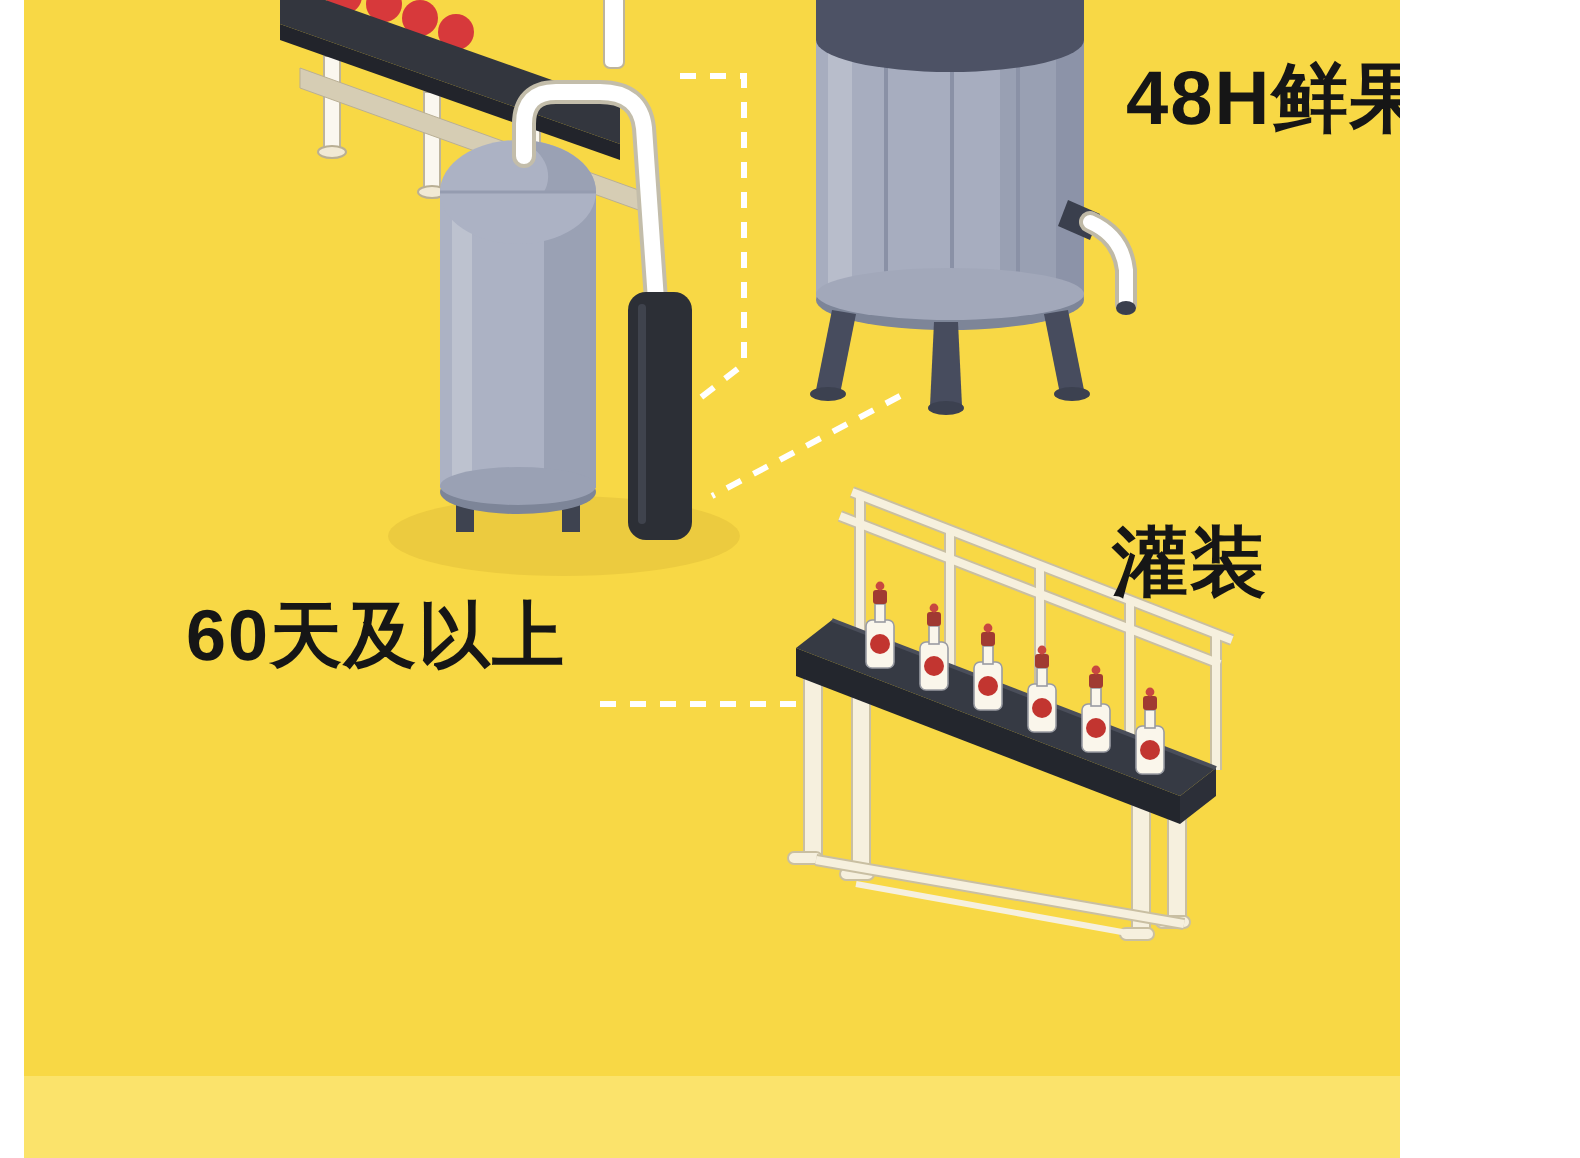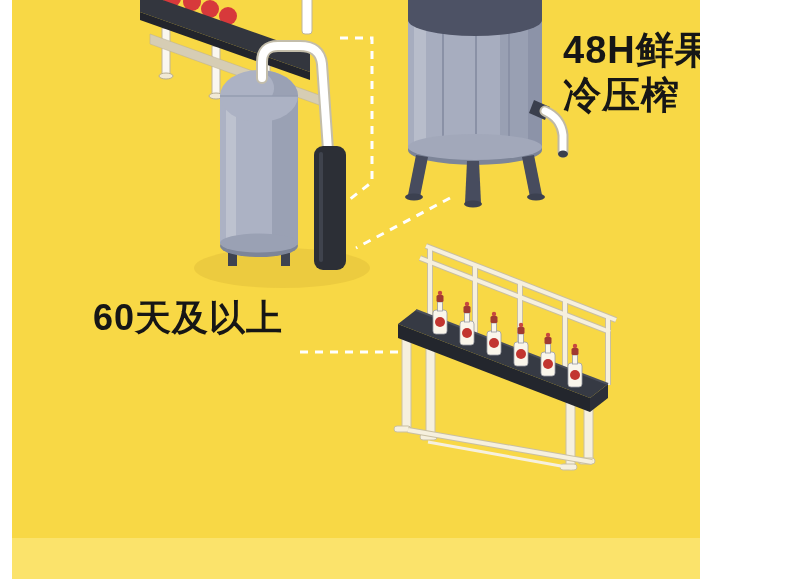--- a/index.html
+++ b/index.html
@@ -207,23 +207,23 @@
           <rect x="-2.5" y="-32" width="5" height="9" fill="#FAF6EB" stroke="#9A9CA3" stroke-width="0.8"></rect>
           <rect x="-3.5" y="-39" width="7" height="7" rx="1.5" fill="#A03A32"></rect>
           <circle cx="0" cy="-41" r="2.2" fill="#C84740"></circle>
         </g>
       </g>
     </g>
   </svg>
 
   <div class="label label-press">
     <div>48H鲜果</div>
-    <div>冷压榨</div>
   </div>
 
+  <div class="label label-filling">灌装</div>
 
   <div class="label label-ferment">
     <div>60天及以上</div>
   </div>
 
   <div class="margin-strip margin-left"></div>
   <div class="margin-strip margin-right"></div>
 </div>
 
 </body></html>

